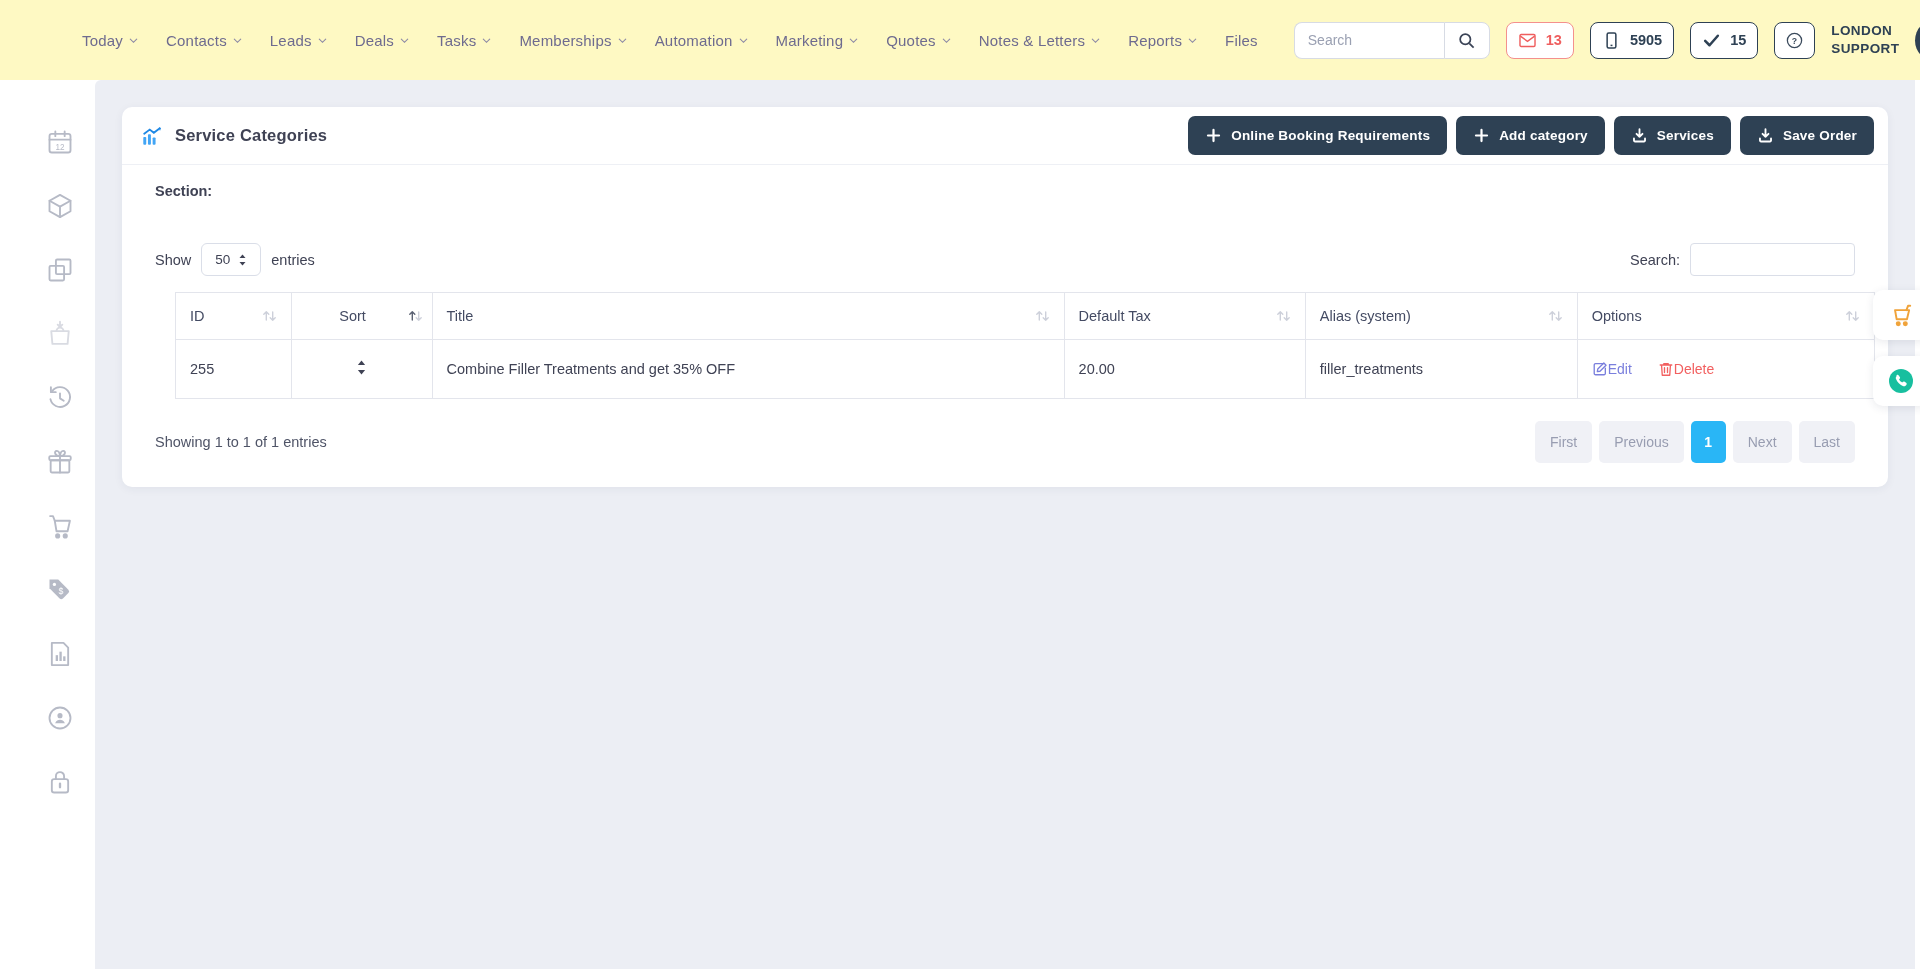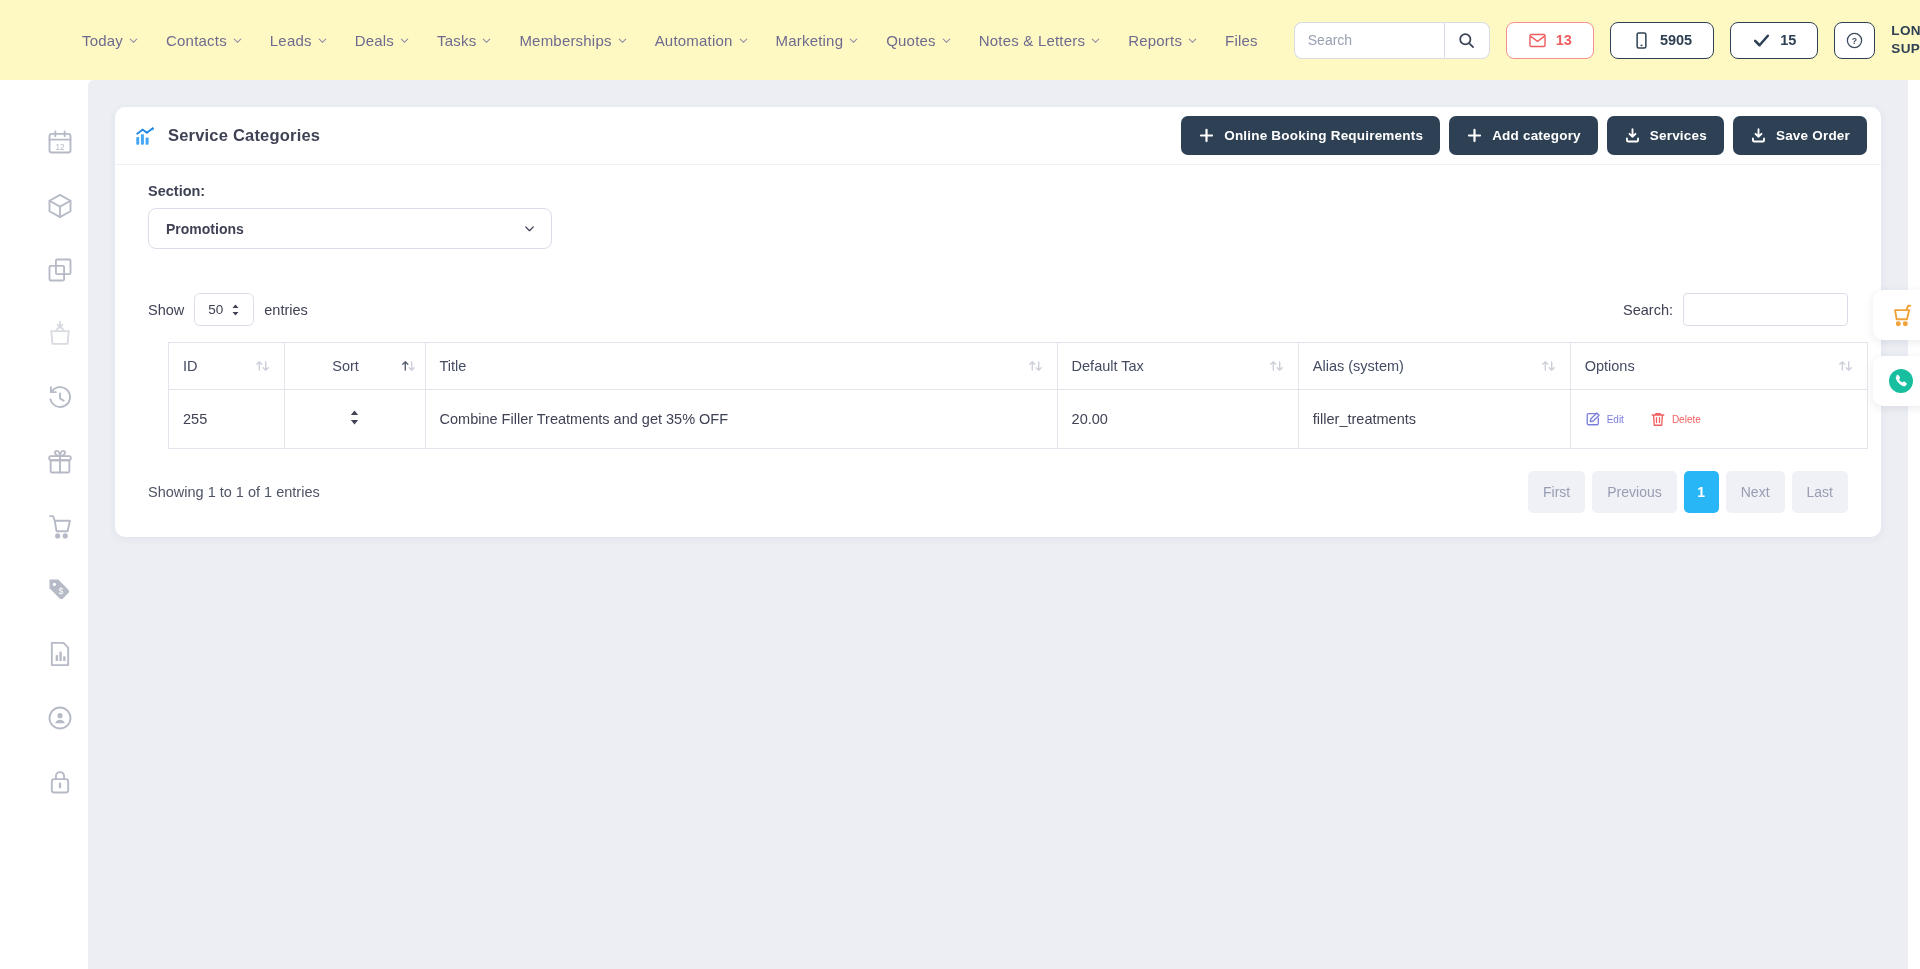--- a/index.html
+++ b/index.html
@@ -18,21 +18,21 @@
   .top-right { margin-left:auto; display:flex; align-items:center; gap:16px; margin-right:12px; }
   .top-search { display:flex; height:37px;margin-left:36px; }
   .top-search input { width:150px; border:1px solid #d7dbe4; border-right:none;
     border-radius:8px 0 0 8px; padding:0 13px; font-size:14px; color:#3f4254; outline:none;
     font-family:"Liberation Sans", sans-serif; }
   .top-search input::placeholder { color:#9aa0b2; }
   .top-search button { width:46px; border:1px solid #d7dbe4; border-radius:0 8px 8px 0;
     background:#fff; cursor:pointer; display:flex; align-items:center; justify-content:center; }
   .top-search button svg { width:19px; height:19px; stroke:#3a4356; stroke-width:2.2; fill:none; }
 
-  .badge { display:flex; align-items:center; gap:9px; height:37px; padding:0 21px;
+  .badge { display:flex; align-items:center; gap:9px; height:37px; padding:0 11px;
     border:1px solid #2e4154; border-radius:8px; color:#2e4154; font-weight:700;
     font-size:14.5px; cursor:pointer; background:#fff; }
   .badge svg { width:19px; height:19px; }
   .badge.red { border-color:#f4908d; color:#ef5e5e; }
   .badge.help { padding:0 10px; }
 
   .user-name { color:#2e4154; font-size:13.5px; font-weight:700; line-height:1.3;
     letter-spacing:.4px; text-align:left; }
   .avatar { width:43px; height:43px; border-radius:50%; background:#2e4154; cursor:pointer;
     display:flex; align-items:center; justify-content:center; overflow:hidden; }
@@ -40,21 +40,21 @@
 
   
   .sidebar { position:absolute; left:0; top:80px; width:120px; height:889px; background:#fff;
     display:flex; flex-direction:column; align-items:center; padding-top:48px; gap:36px; }
   .side-item { width:28px; height:28px; cursor:pointer; color:#b6bac6; }
   .side-item.dim { color:#d9dbe2; }
   .side-item svg { width:28px; height:28px; stroke:currentColor; fill:none; stroke-width:1.6;
     stroke-linecap:round; stroke-linejoin:round; }
 
   
-  .main { position:absolute; left:88px; top:80px; width:1820px; height:889px;
+  .main { position:absolute; left:95px; top:80px; width:1820px; height:889px;
     background:#eceef4; border-top-left-radius:6px; }
   .card { margin:27px; background:#fff; border-radius:10px;
     box-shadow:0 2px 10px rgba(40,50,80,.06); padding-bottom:24px; }
   .card-head { height:58px; display:flex; align-items:center; justify-content:space-between;
     padding:0 14px 0 19px; border-bottom:1px solid #eef0f5; }
   .card-title { display:flex; align-items:center; gap:12px; }
   .card-title svg { width:22px; height:22px; }
   .card-title h1 { font-size:16.5px; color:#3f4254; font-weight:700; letter-spacing:.2px; }
   .card-actions { display:flex; gap:9px; }
   .btn-dark { display:flex; align-items:center; gap:9px; height:39px; padding:0 17px;
@@ -91,21 +91,21 @@
   table.grid th.center .th-inner { justify-content:center; padding-right:18px; }
   .sorts { width:15px; height:14px; flex:none; }
   .sorts path { fill:none; stroke-width:1.4; stroke-linecap:round; stroke-linejoin:round; }
   .sorts .a-up { stroke:#cdd0da; } .sorts .a-dn { stroke:#cdd0da; }
   th.sorted-asc .sorts .a-up { stroke:#5a6172; }
   th.center .sorts { position:absolute; right:9px; top:16px; }
   table.grid td { height:59px; padding:0 14px; font-size:14.5px; color:#3f4254; }
   td.c { text-align:center; }
   .drag-handle { cursor:grab; display:inline-block; }
   .options-cell { display:flex; align-items:center; gap:26px; }
-  .link { display:flex; align-items:center; gap:6px; cursor:pointer; font-size:10px; }
+  .link { display:flex; align-items:center; cursor:pointer; font-size:14px; }
   .link svg { width:16px; height:16px; stroke:currentColor; fill:none; stroke-width:1.5;
     stroke-linecap:round; stroke-linejoin:round; }
   .link.edit { color:#7a7fdd; }
   .link.del { color:#f26060; }
 
   .table-footer { margin-top:22px; display:flex; align-items:center;
     justify-content:space-between; }
   .summary { font-size:14.5px; color:#4f5467; }
   .pager { display:flex; gap:7px; }
   .page-btn { height:42px; padding:0 15px; background:#f0f1f6; color:#989db1;
@@ -385,26 +385,20 @@
               <path d="M3.5 13.5V16a1 1 0 001 1h11a1 1 0 001-1v-2.5"></path>
           </svg>
           <span>Save Order</span>
         </button>
       </div>
     </header>
 
     <div class="card-body">
       <div class="section-label">Section:</div>
 
-      <div class="select-big">
-        <span>Promotions</span>
-        <svg viewBox="0 0 24 24">
-            <path d="M5 9l7 7 7-7" stroke-linecap="round" stroke-linejoin="round"></path>
-          </svg>
-      </div>
 
       <div class="list-controls">
         <div class="show-group">
           <span>Show</span>
           <div class="select-mini">
             <span>50</span>
             <svg width="9" height="12" viewBox="0 0 9 12">
               <path d="M4.5 0.5l3 3.5h-6z" fill="#3f4254"></path>
                 <path d="M4.5 11.5l-3-3.5h6z" fill="#3f4254"></path>
             </svg>

